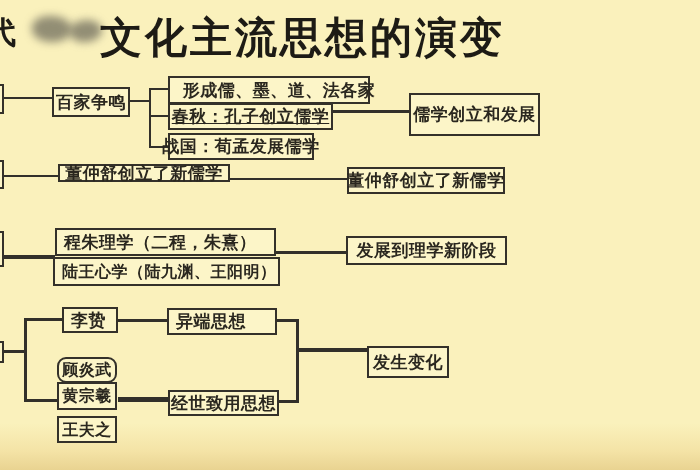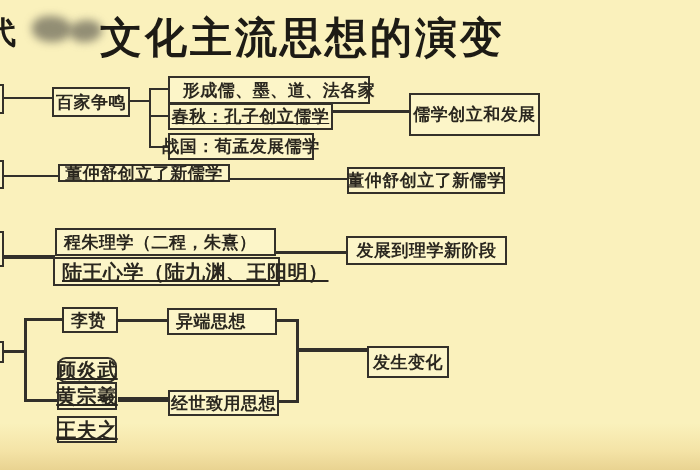--- a/index.html
+++ b/index.html
@@ -26,21 +26,21 @@
   }
   .smudge.s1{left:32px;top:16px;width:40px;height:26px;}
   .smudge.s2{left:70px;top:20px;width:32px;height:22px;transform:rotate(-8deg);}
   .node{
     position:absolute;box-sizing:border-box;
     border:2px solid #34312a;background:#fcf5c8;
     display:flex;align-items:center;justify-content:center;
     font-weight:bold;color:#2a271f;white-space:nowrap;
     font-size:17px;line-height:1;letter-spacing:0.5px;
   }
-  .node.small{font-size:20px;text-decoration:underline;}
+  .node.small{font-size:16px;}
   .node.left-pad{justify-content:flex-start;padding-left:7px;}
   .line{position:absolute;background:#32302a;}
   .frag{position:absolute;box-sizing:border-box;border:2px solid #34312a;background:#fcf5c8;}
 </style>
 </head>
 <body>
 
 <div id="canvas">
 
   <div class="title-partial">代</div>

